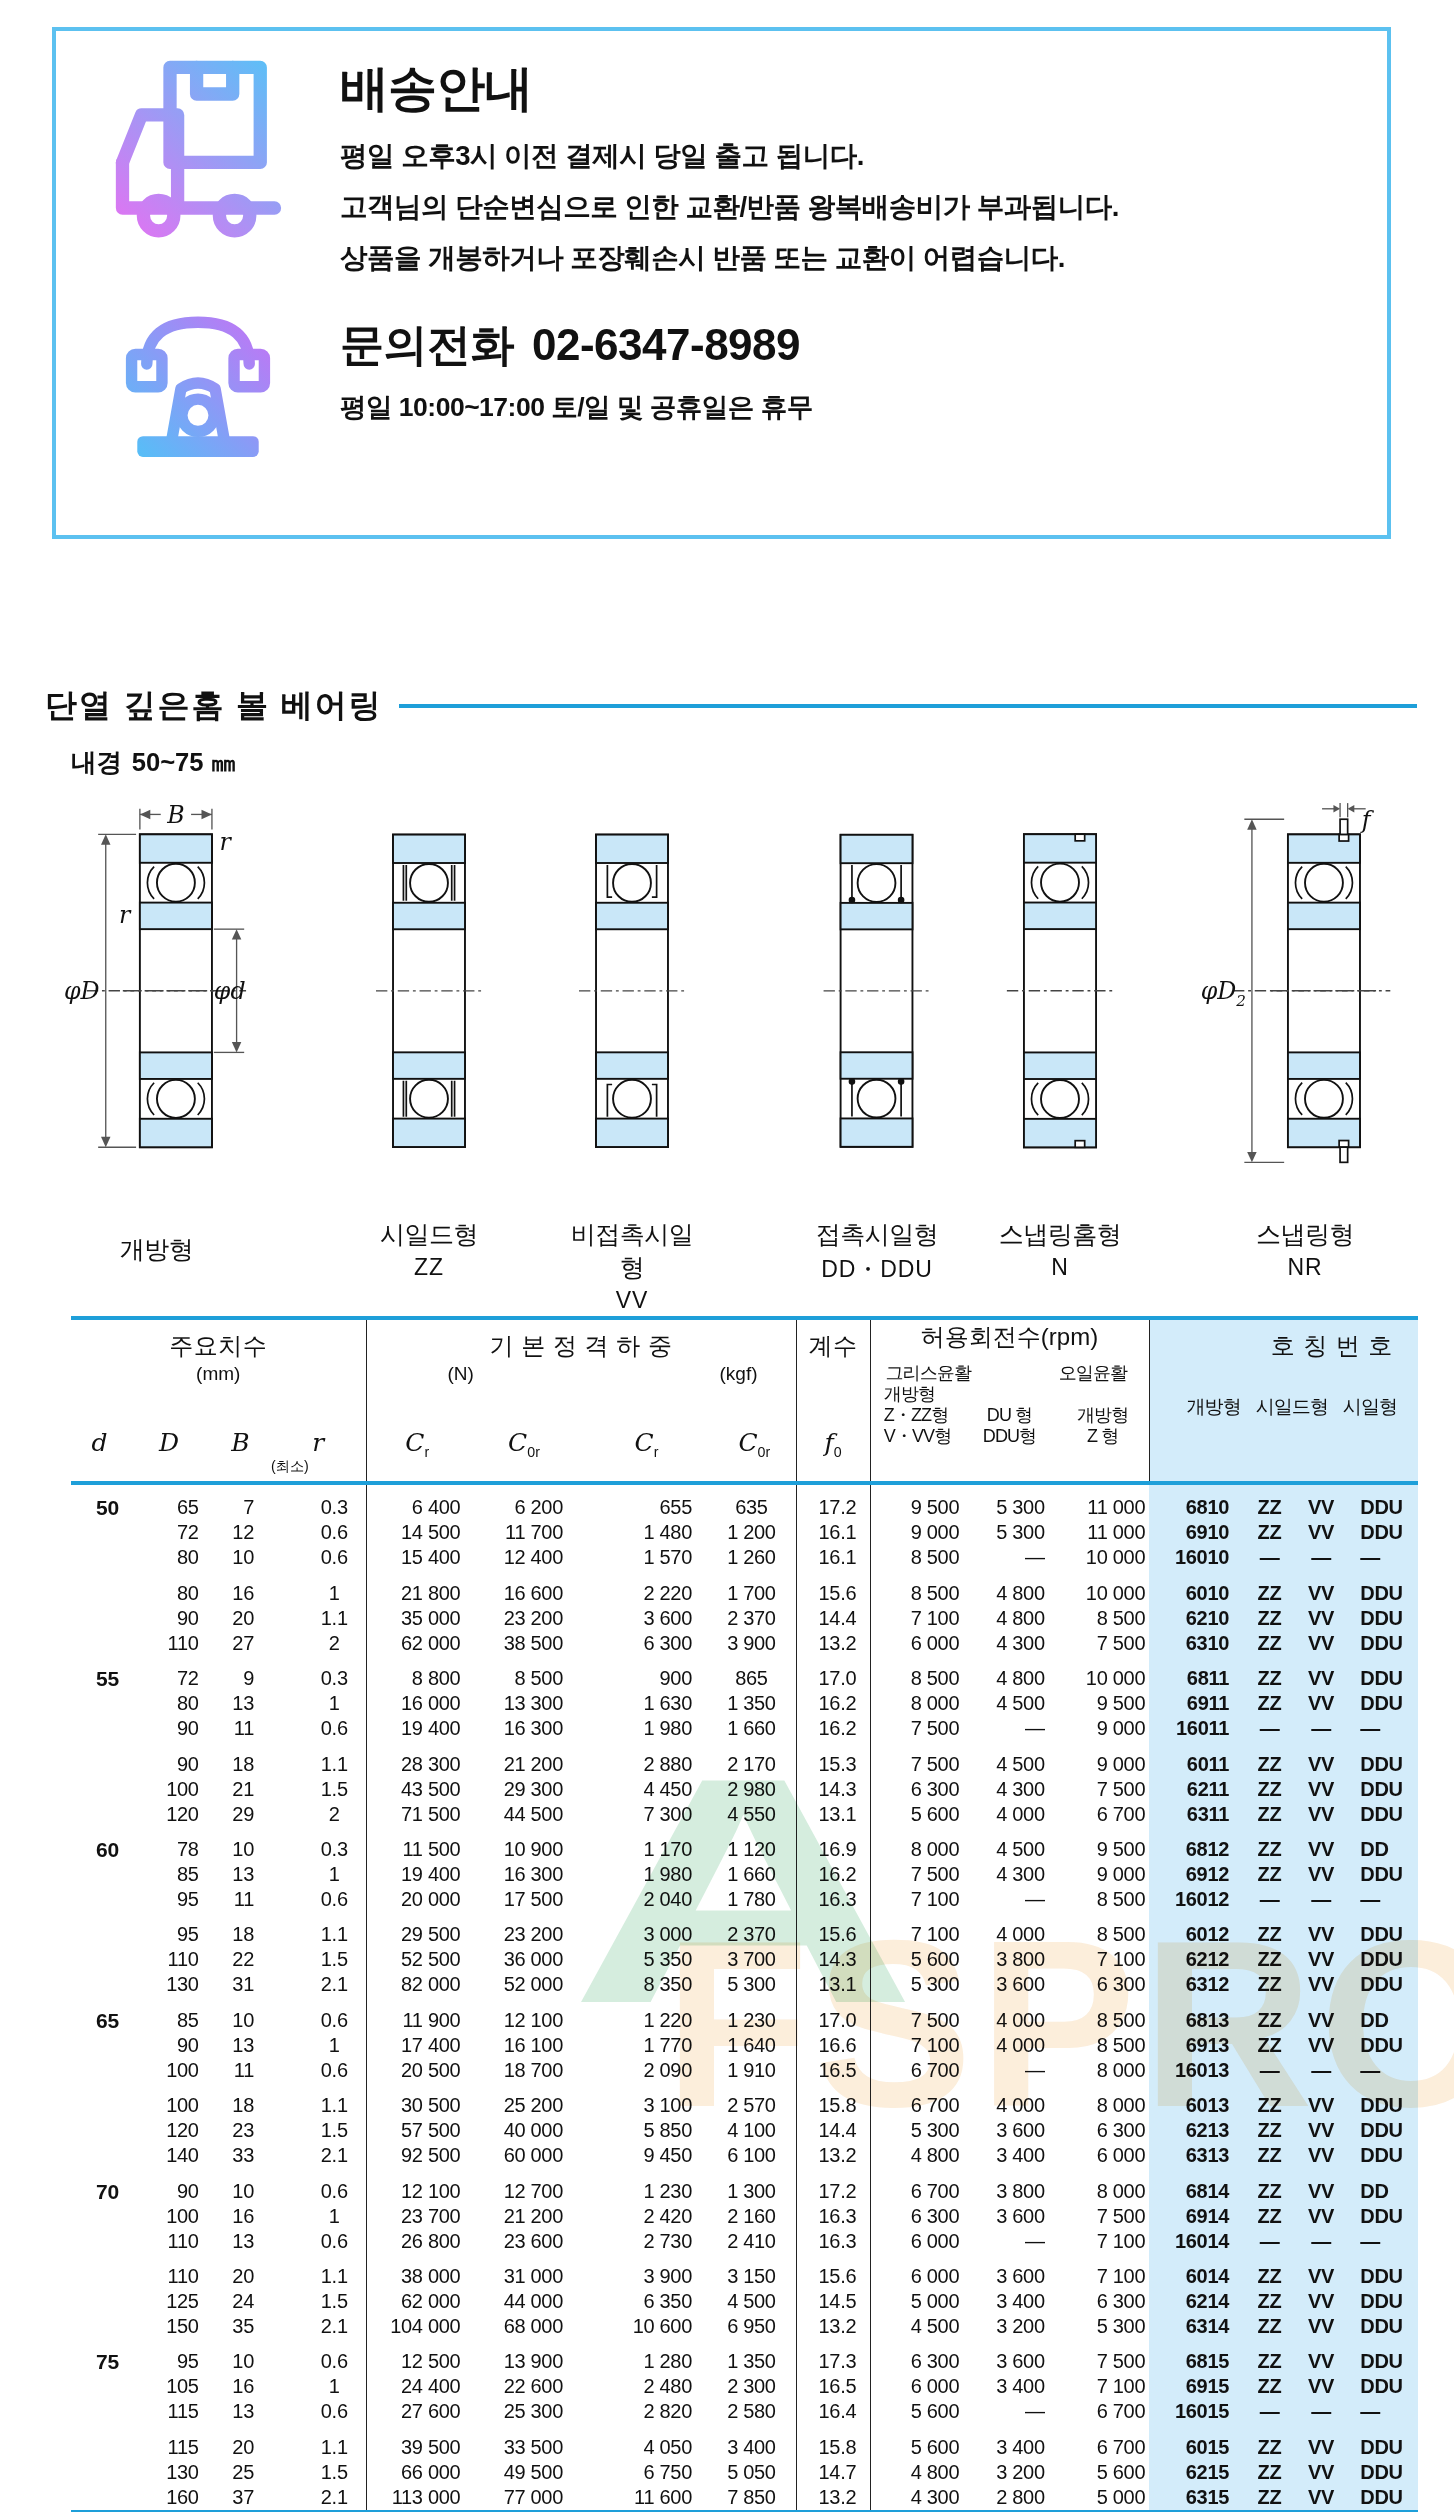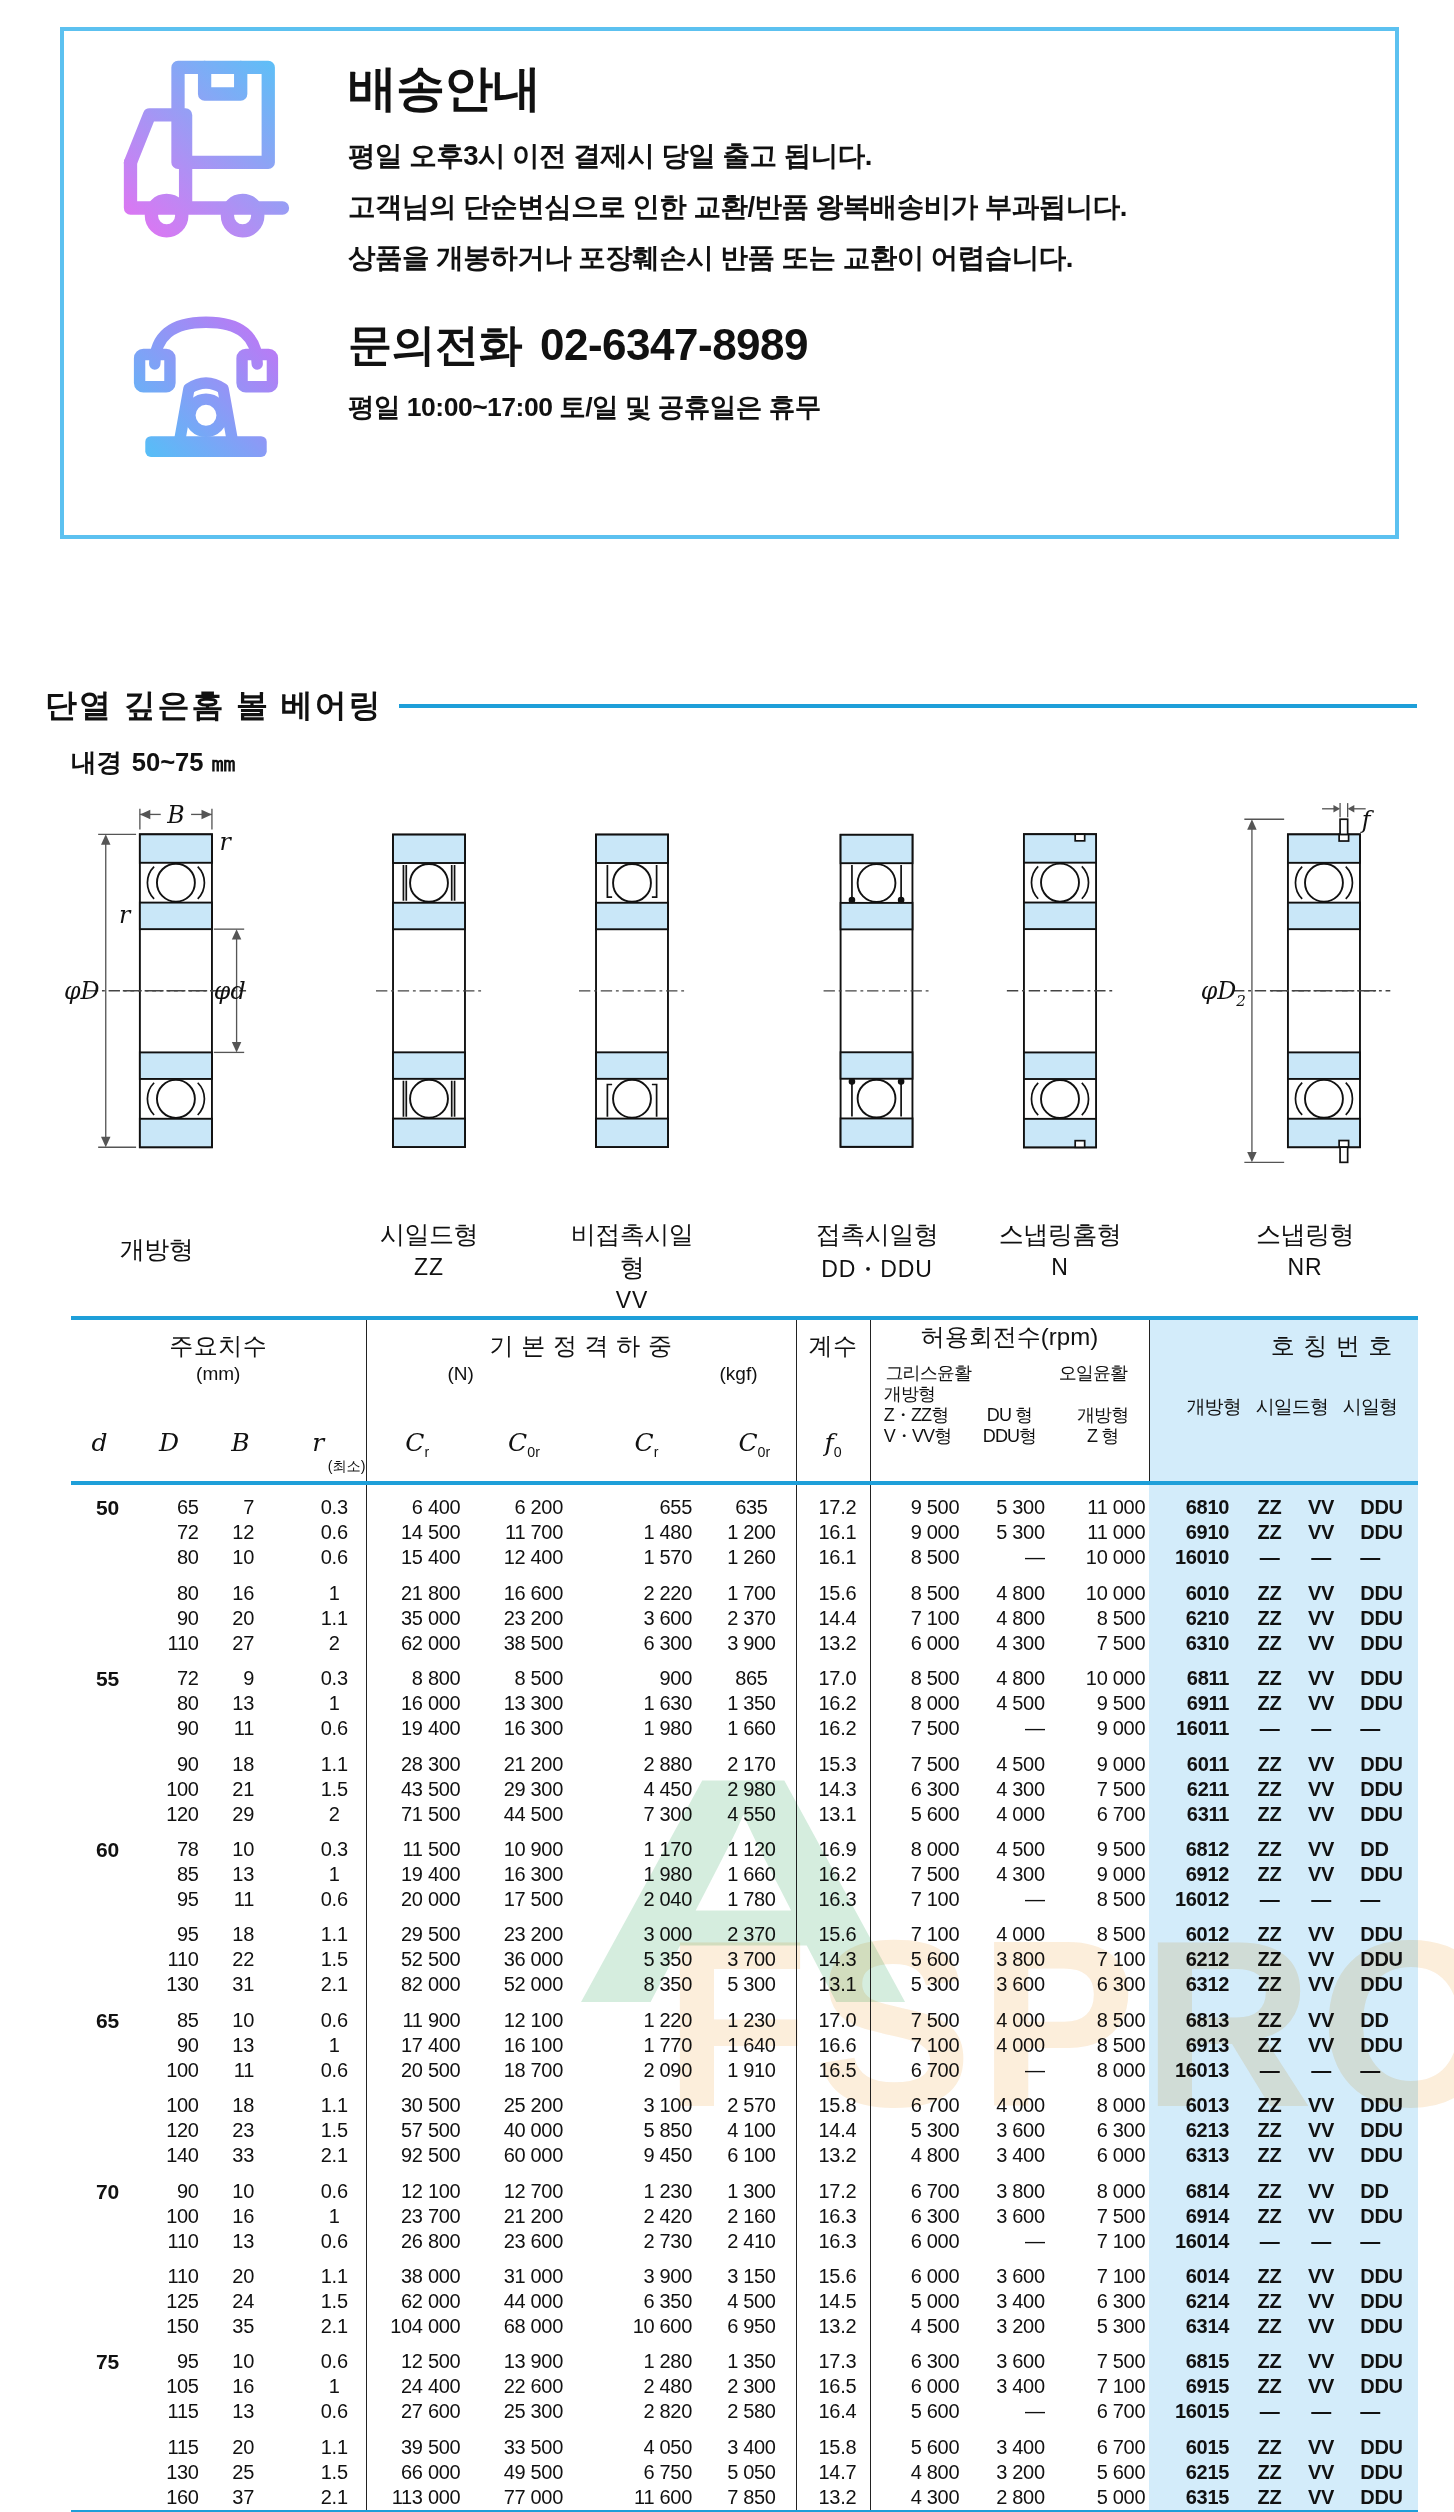--- a/index.html
+++ b/index.html
@@ -1,20 +1,20 @@
 <!DOCTYPE html>
 <html style="font-size:15px"><head>
 <meta charset="utf-8">
 <style>
   html,body{margin:0;padding:0;background:#fff;}
   body{width:1454px;height:2512px;position:relative;font-family:"Liberation Sans",sans-serif;color:#111;}
   .page{position:absolute;inset:0;overflow:hidden;}
 
   
-  .banner{position:absolute;left:60px;top:26.5px;width:1339px;height:512px;border:4.7px solid #5cc1f0;box-sizing:border-box;background:#fff;}
+  .banner{position:absolute;left:52px;top:26.5px;width:1339px;height:512px;border:4.7px solid #5cc1f0;box-sizing:border-box;background:#fff;}
   .banner-row{display:flex;align-items:flex-start;}
   .banner-row.truck{margin-top:25px;}
   .banner-row.phone{margin-top:25px;}
   .icon-box{width:284px;display:flex;justify-content:center;flex:0 0 284px;}
   .banner-texts h1{margin:0 0 9.5px 0;font-size:49px;font-weight:bold;letter-spacing:-0.9px;}
   .banner-texts p{margin:0;font-size:27.5px;font-weight:bold;line-height:1.85;letter-spacing:-0.5px;}
   .phone-title{font-size:44px;font-weight:bold;letter-spacing:-0.5px;margin:7.6px 0 13.3px 0;}
   .phone-title .num{margin-left:18px;}
   .phone-hours{font-size:26.5px;font-weight:bold;letter-spacing:-0.5px;}
 
@@ -41,21 +41,21 @@
   .blue{background:#d3ecfa;}
   .bdr{border-right:0.9px solid #222;}
   thead .h-dims,thead .h-load,thead .h-gyesu{border-right:0.9px solid #222;}
   .h-top{height:102px;vertical-align:top;}
   .h-let{height:59px;vertical-align:top;}
   .grp{font-size:24px;text-align:center;padding-top:9.5px;letter-spacing:0.5px;}
   .unit{font-size:19px;text-align:center;margin-top:1.9px;}
   .load-units{display:flex;justify-content:space-between;padding:1.9px 38px 0 81px;font-size:19px;}
   .lets{font-family:"DejaVu Serif",serif;font-style:italic;font-size:25px;text-align:center;padding-top:5.7px;}
   .lets sub{font-size:14.2px;font-style:normal;font-family:"Liberation Sans",sans-serif;}
-  .rmin{font-size:14.2px;font-style:normal;font-family:"Liberation Sans",sans-serif;text-align:right;margin-top:0px;}
+  .rmin{font-size:14.2px;font-style:normal;font-family:"Liberation Sans",sans-serif;text-align:left;margin-top:0px;}
   .rpm-cell{vertical-align:top;}
   .rpm-title{font-size:24px;text-align:center;padding-top:1px;}
   .rpm-grid{margin-top:9.5px;font-size:18px;line-height:21px;letter-spacing:-0.9px;}
   .rpm-line{display:flex;}
   .rpm-line span{display:block;}
   .rpm-c1{width:33%;text-align:left;padding-left:13.3px;box-sizing:border-box;}
   .rpm-c2{width:34%;text-align:center;}
   .rpm-c3{width:33%;text-align:center;}
   .rpm-wide{width:60%;text-align:left;padding-left:15px;box-sizing:border-box;}
   .rpm-oil{width:40%;text-align:center;}

